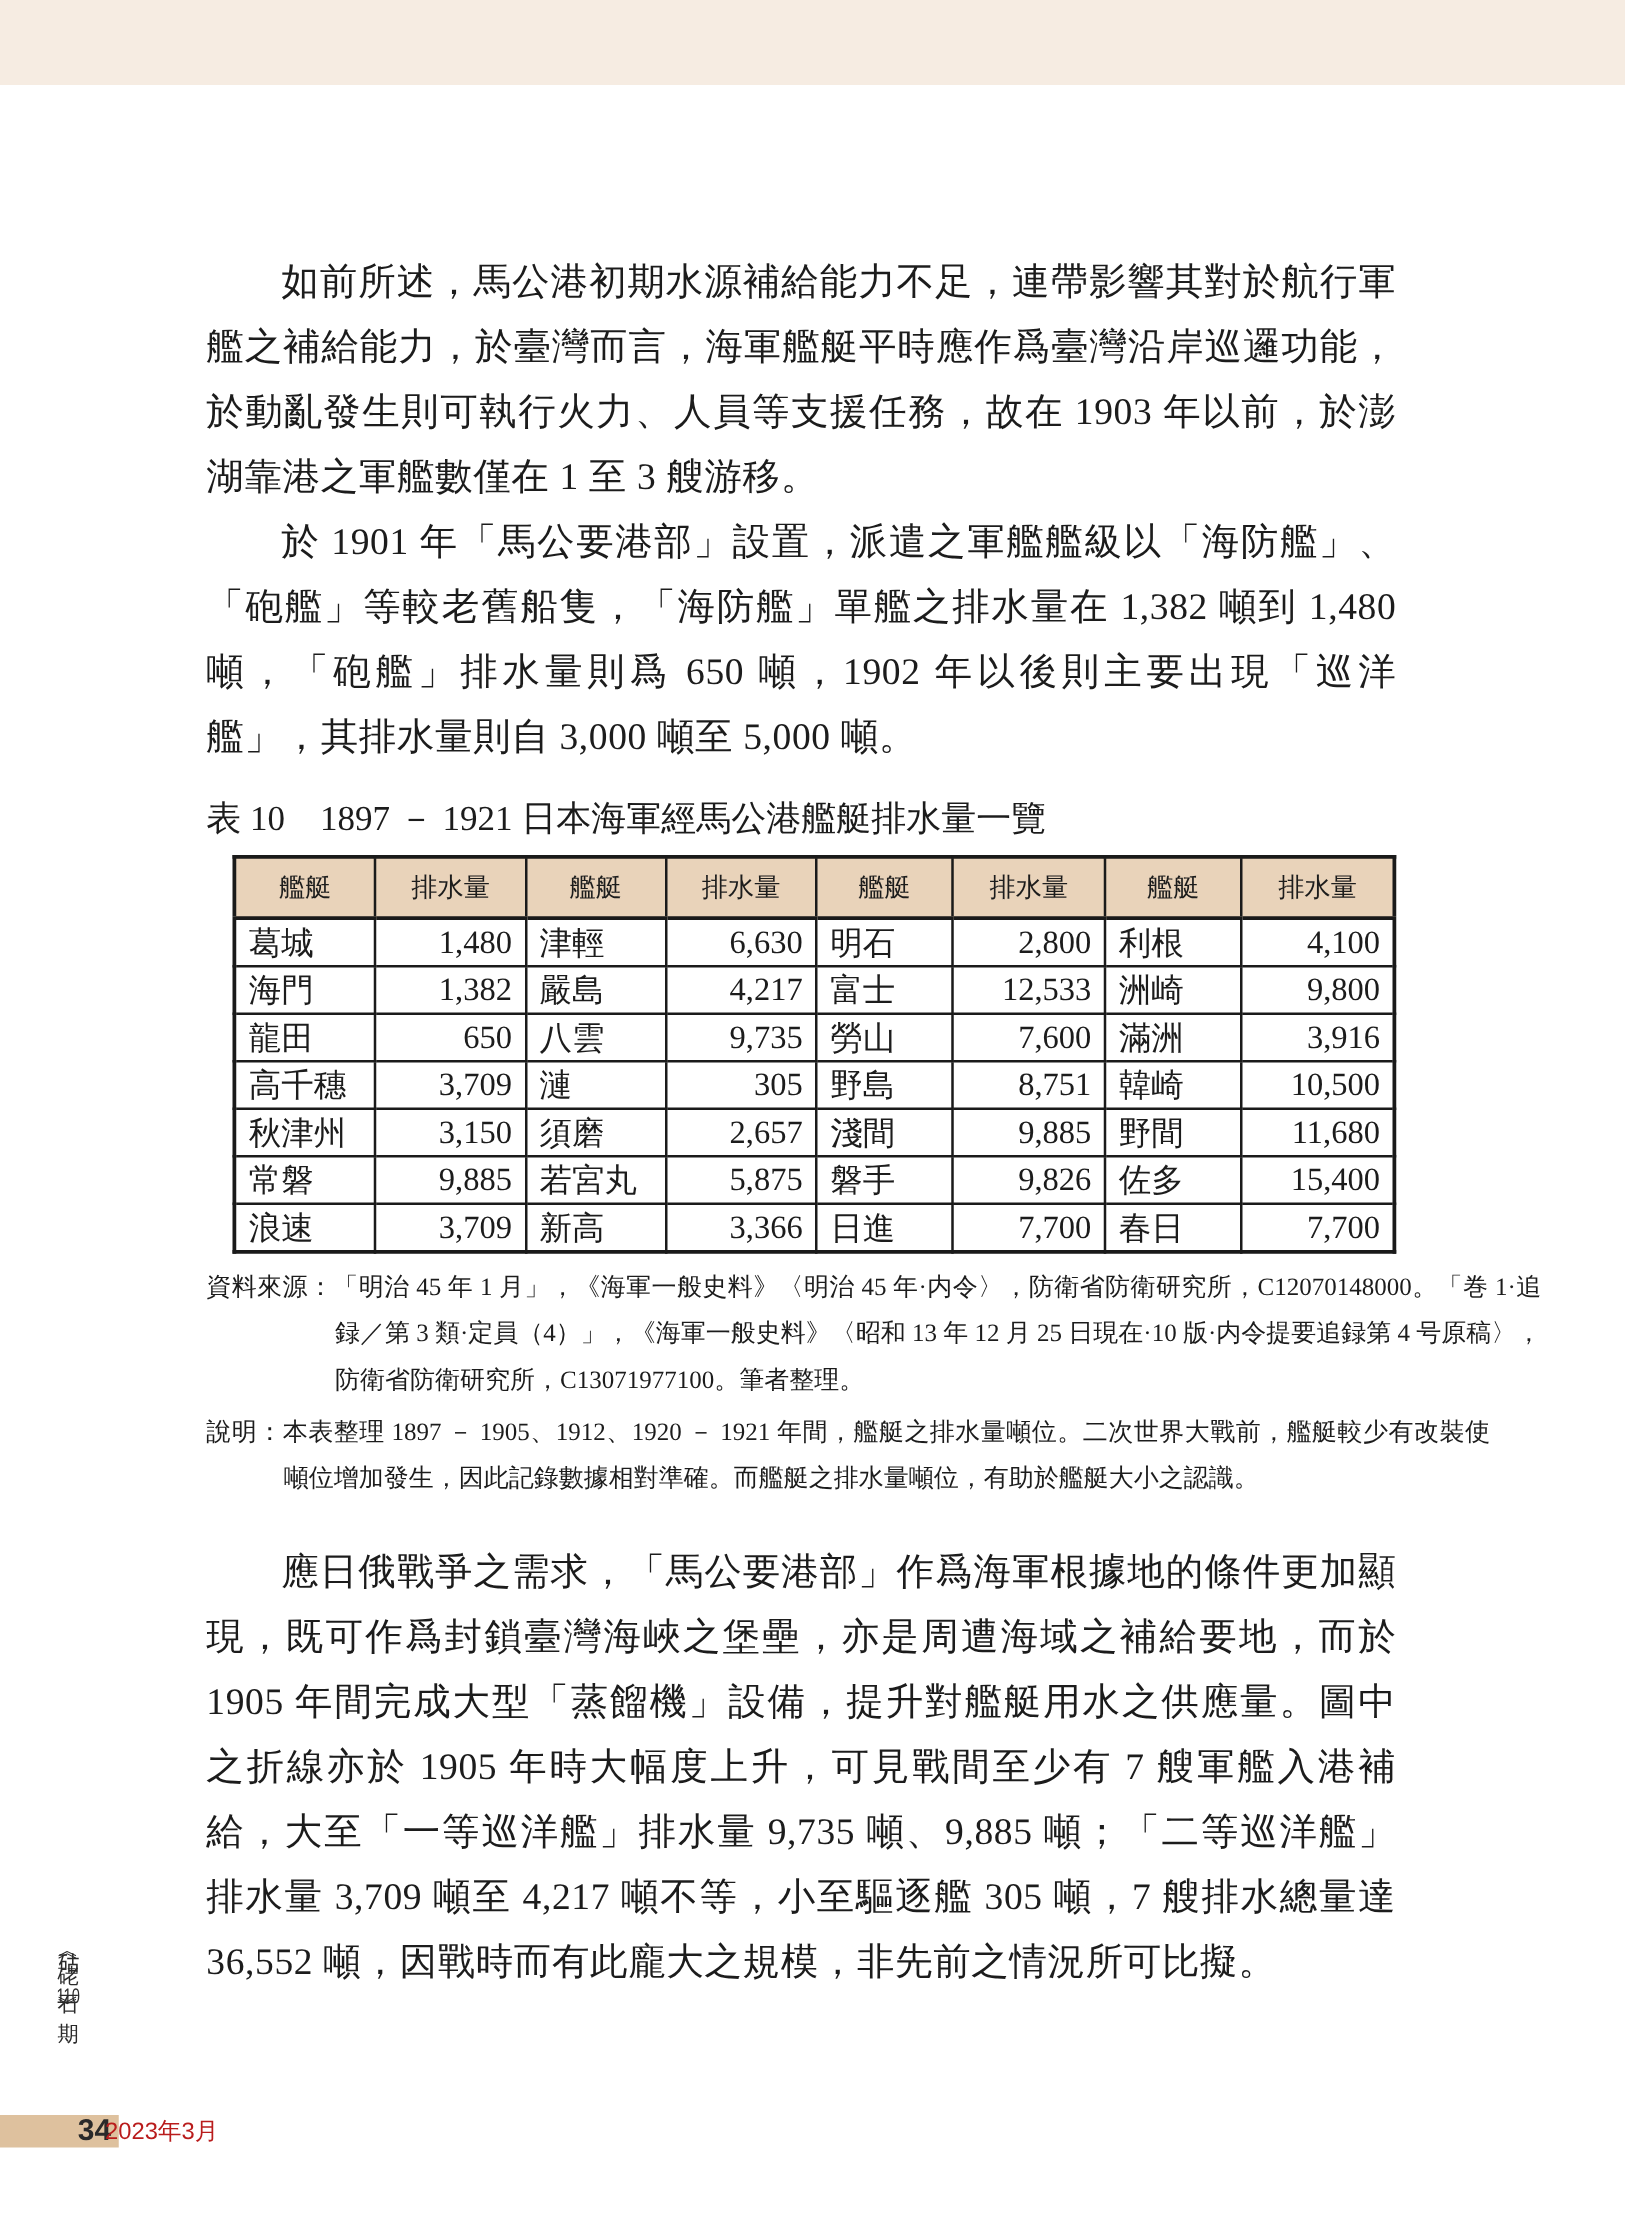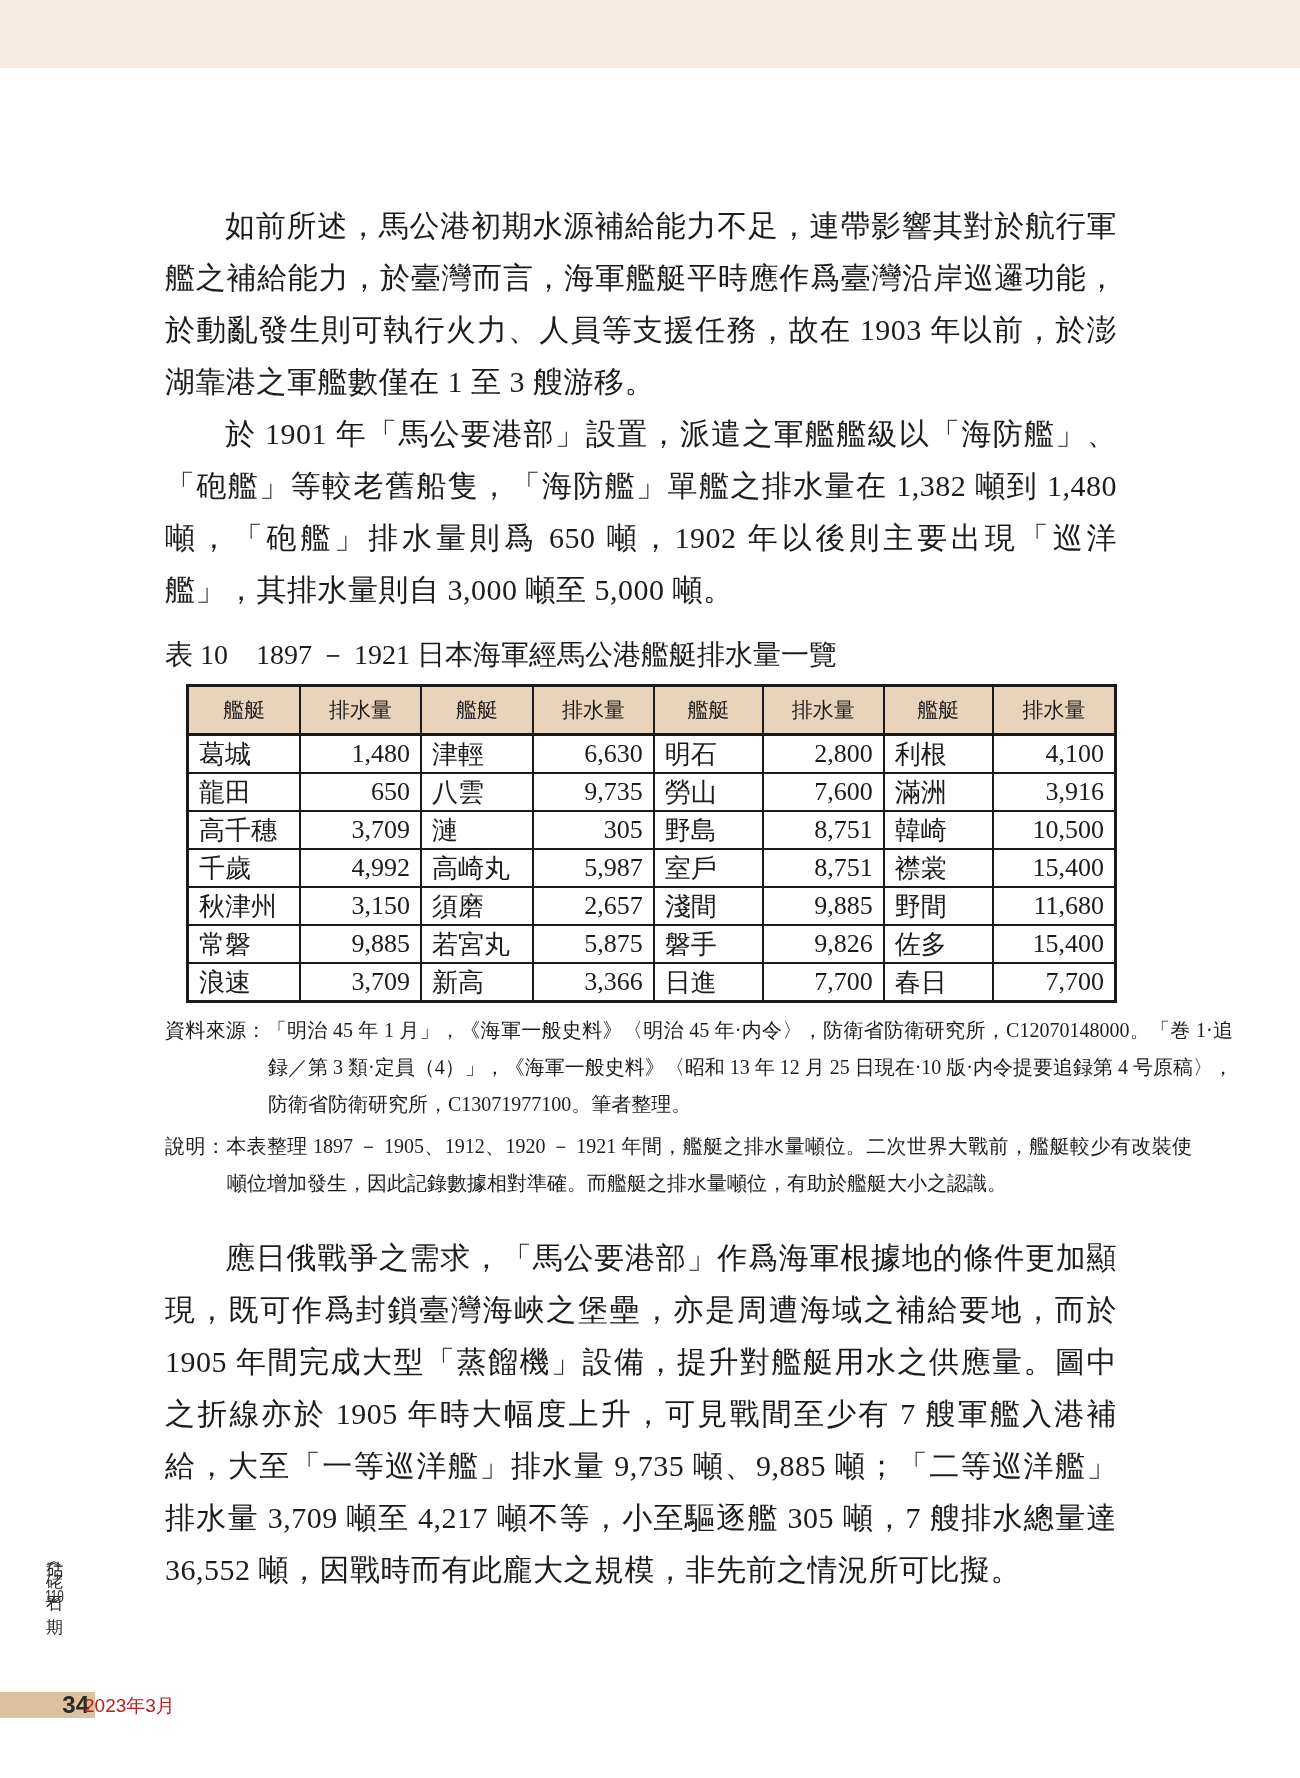--- a/index.html
+++ b/index.html
@@ -133,50 +133,50 @@
           <td>葛城</td>
           <td>1,480</td>
           <td>津輕</td>
           <td>6,630</td>
           <td>明石</td>
           <td>2,800</td>
           <td>利根</td>
           <td>4,100</td>
         </tr>
         <tr>
+          <td>海門</td>
+          <td>1,382</td>
+          <td>嚴島</td>
+          <td>4,217</td>
+          <td>富士</td>
+          <td>12,533</td>
+          <td>洲崎</td>
+          <td>9,800</td>
+        </tr>
+        <tr>
           <td>龍田</td>
           <td>650</td>
           <td>八雲</td>
           <td>9,735</td>
           <td>勞山</td>
           <td>7,600</td>
           <td>滿洲</td>
           <td>3,916</td>
         </tr>
         <tr>
           <td>高千穗</td>
           <td>3,709</td>
           <td>漣</td>
           <td>305</td>
           <td>野島</td>
           <td>8,751</td>
           <td>韓崎</td>
           <td>10,500</td>
         </tr>
         <tr>
-          <td>千歲</td>
-          <td>4,992</td>
-          <td>高崎丸</td>
-          <td>5,987</td>
-          <td>室戶</td>
-          <td>8,751</td>
-          <td>襟裳</td>
-          <td>15,400</td>
-        </tr>
-        <tr>
           <td>秋津州</td>
           <td>3,150</td>
           <td>須磨</td>
           <td>2,657</td>
           <td>淺間</td>
           <td>9,885</td>
           <td>野間</td>
           <td>11,680</td>
         </tr>
         <tr>

